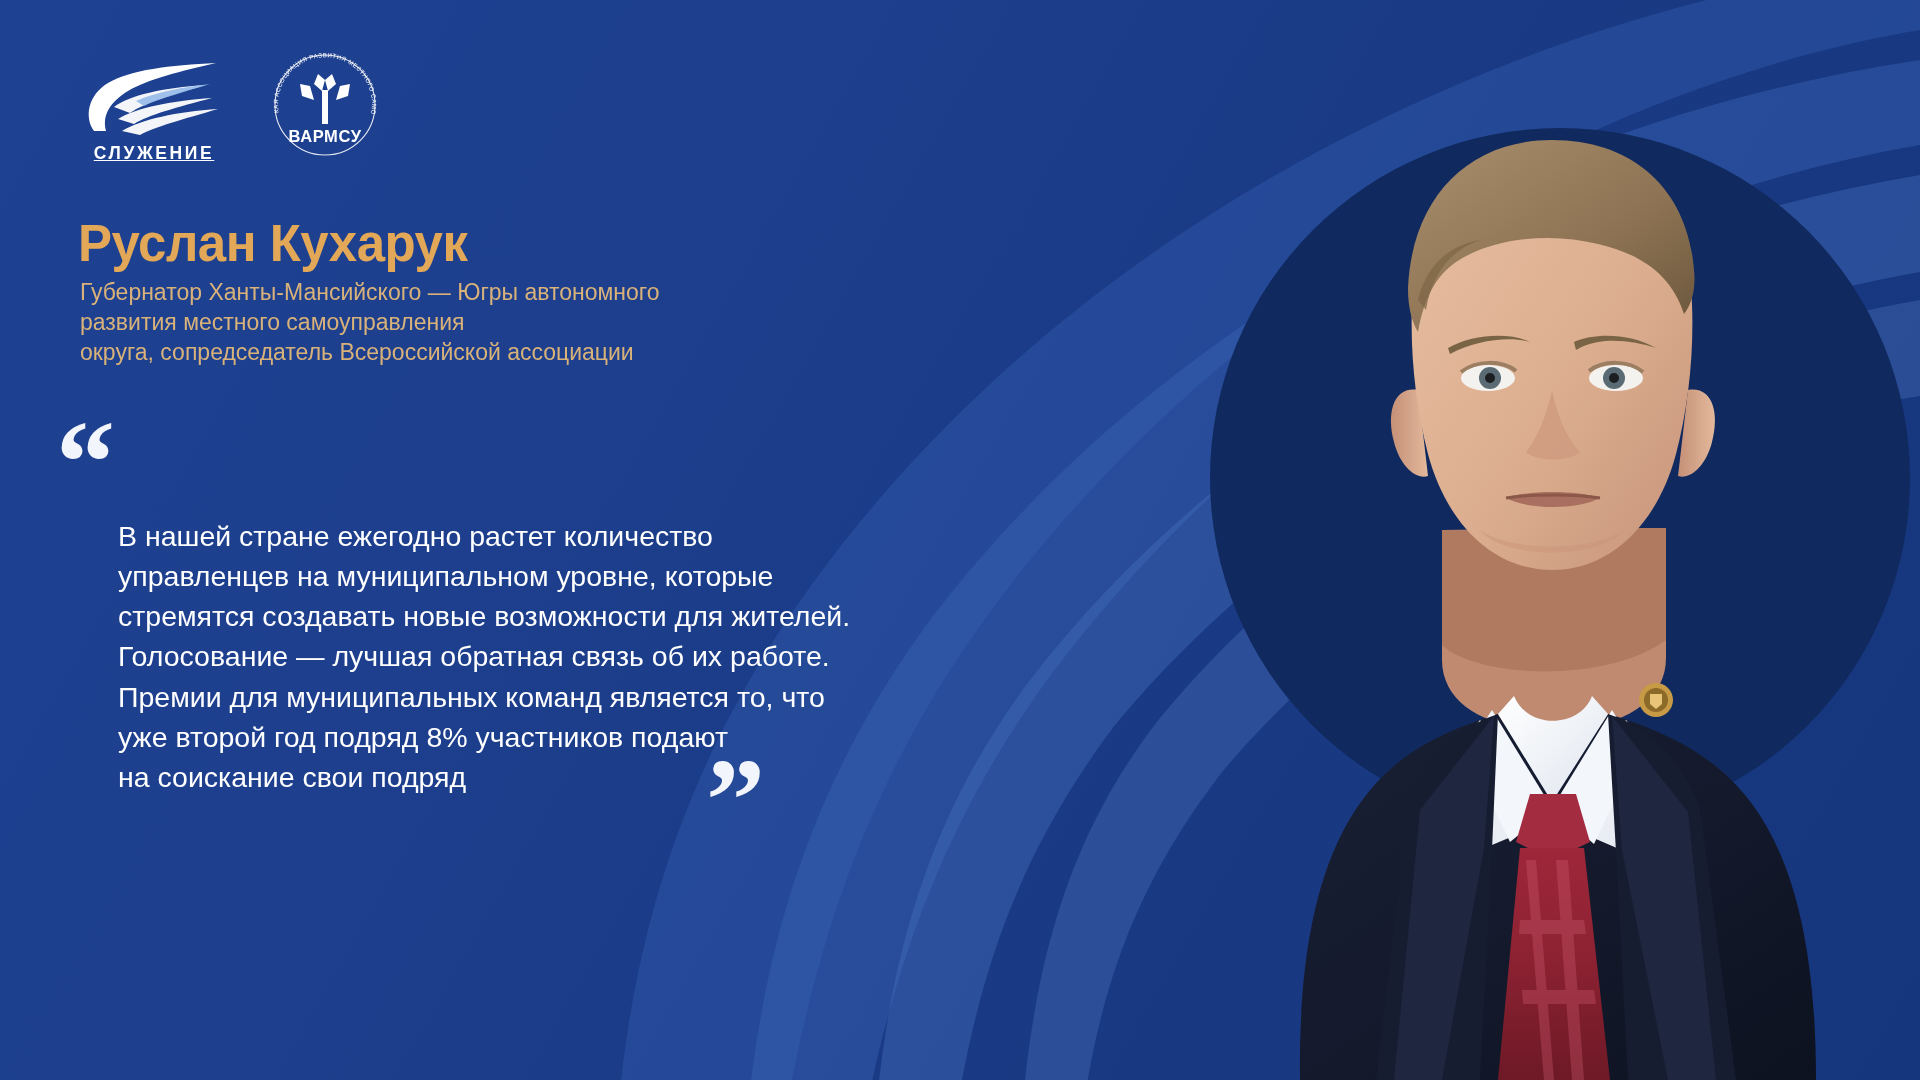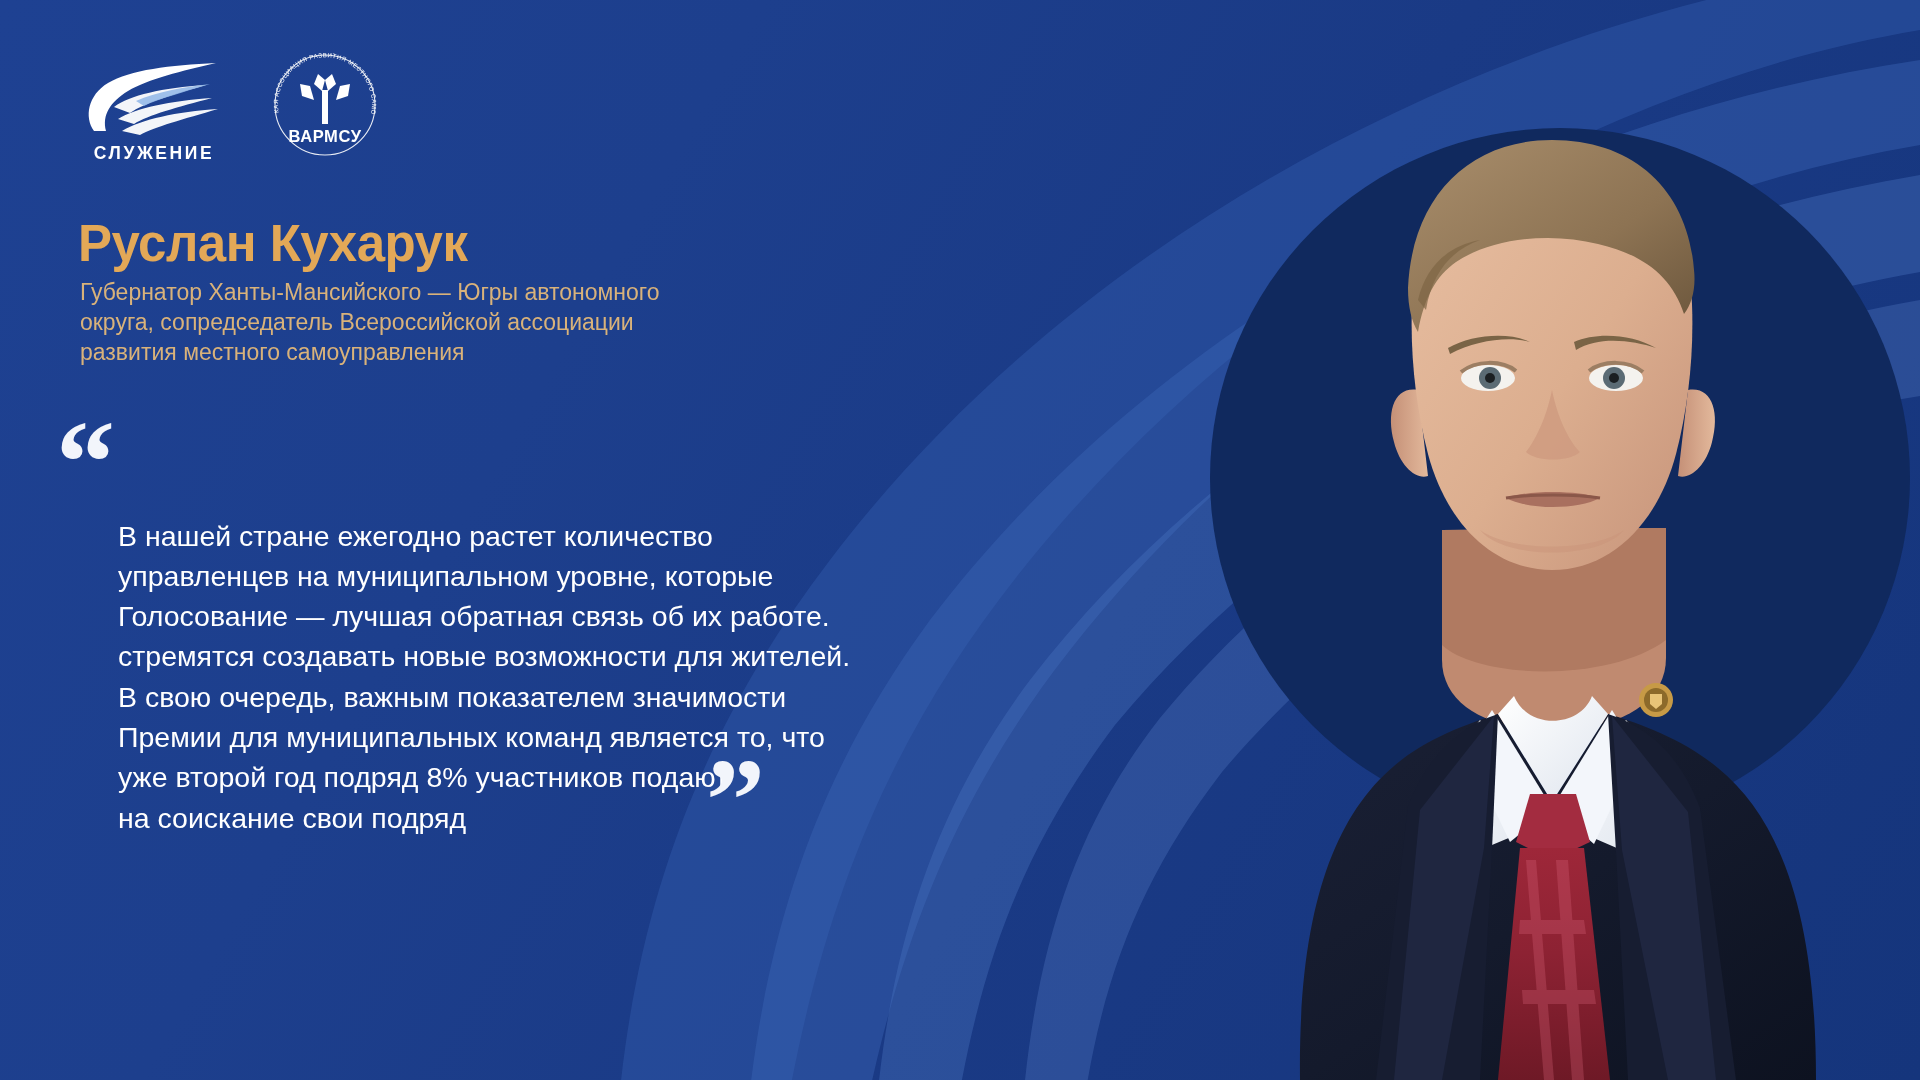--- a/index.html
+++ b/index.html
@@ -35,21 +35,21 @@
     position:absolute;left:1180px;top:60px;width:740px;height:1020px;
   }
   .portrait svg{display:block;width:100%;height:100%;}
 
   
   .logos{position:absolute;left:78px;top:46px;display:flex;align-items:flex-end;gap:36px;}
   .logo-sluzhenie{width:152px;text-align:center;}
   .logo-sluzhenie .mark{width:152px;height:78px;display:block;}
   .logo-sluzhenie .word{
     color:#ffffff;font-size:17.5px;font-weight:700;letter-spacing:2.6px;
-    margin-top:4px;font-family:"Liberation Sans",sans-serif;
+    margin-top:4px;font-family:"Liberation Sans",sans-serif;text-decoration:underline;
   }
   .logo-varmsu{width:118px;height:118px;position:relative;}
   .logo-varmsu svg{display:block;width:118px;height:118px;}
 
   
   .name{
     position:absolute;left:78px;top:183px;
     color:#e3a857;font-size:51px;font-weight:700;letter-spacing:-0.5px;
     line-height:1.05;white-space:nowrap;
   }
@@ -229,32 +229,31 @@
         <text x="59" y="96" text-anchor="middle" font-size="16.5" font-weight="700" fill="#ffffff" letter-spacing="0.6" font-family="Liberation Sans, sans-serif">ВАРМСУ</text>
       </svg>
     </div>
 
   </div>
 
   <h1 class="name">Руслан Кухарук</h1>
 
   <div class="subtitle">
     <div>Губернатор Ханты-Мансийского — Югры автономного</div>
+    <div>развития местного самоуправления</div>
     <div>округа, сопредседатель Всероссийской ассоциации</div>
-    <div>развития местного самоуправления</div>
   </div>
 
   <div class="quote-open">“</div>
 
   <blockquote class="quote-body">
     <div class="line">В нашей стране ежегодно растет количество</div>
     <div class="line">управленцев на муниципальном уровне, которые</div>
+    <div class="line">стремятся создавать новые возможности для жителей.</div>
     <div class="line">Голосование — лучшая обратная связь об их работе.</div>
-    <div class="line">стремятся создавать новые возможности для жителей.</div>
-    <div class="line">В свою очередь, важным показателем значимости</div>
     <div class="line">Премии для муниципальных команд является то, что</div>
     <div class="line">уже второй год подряд 8% участников подают</div>
     <div class="line">на соискание свои подряд</div>
   </blockquote>
 
   <div class="quote-close">”</div>
 
 </div>
 
 </body></html>

